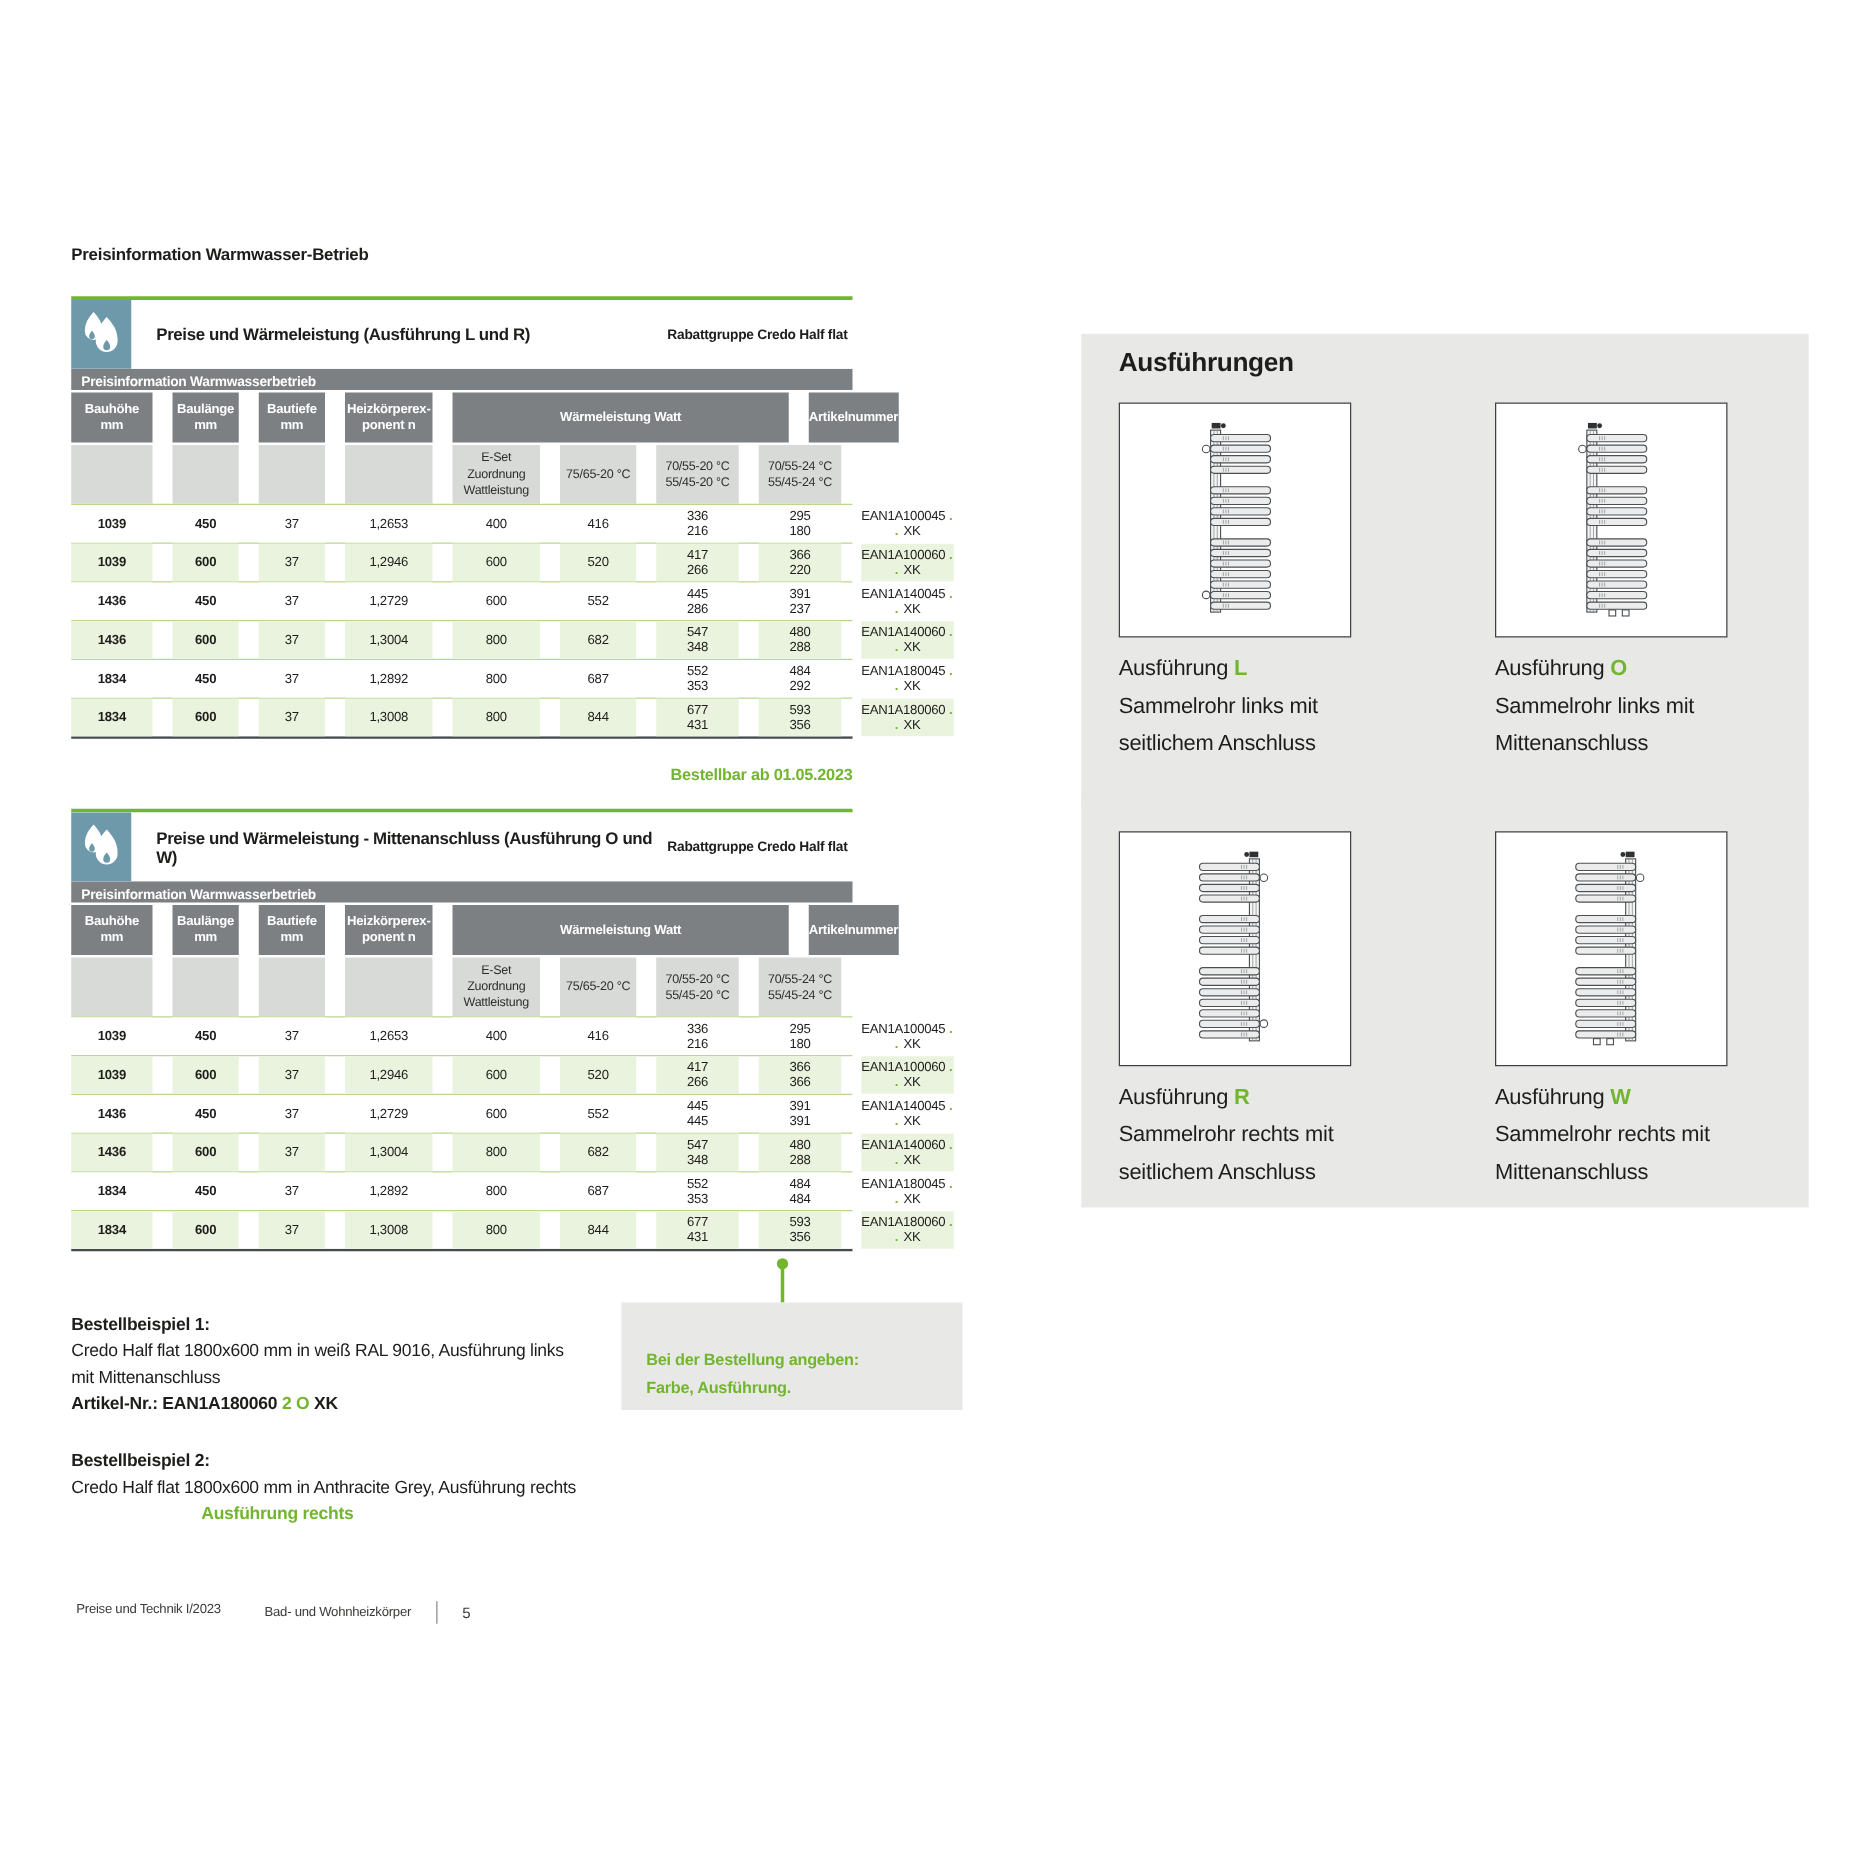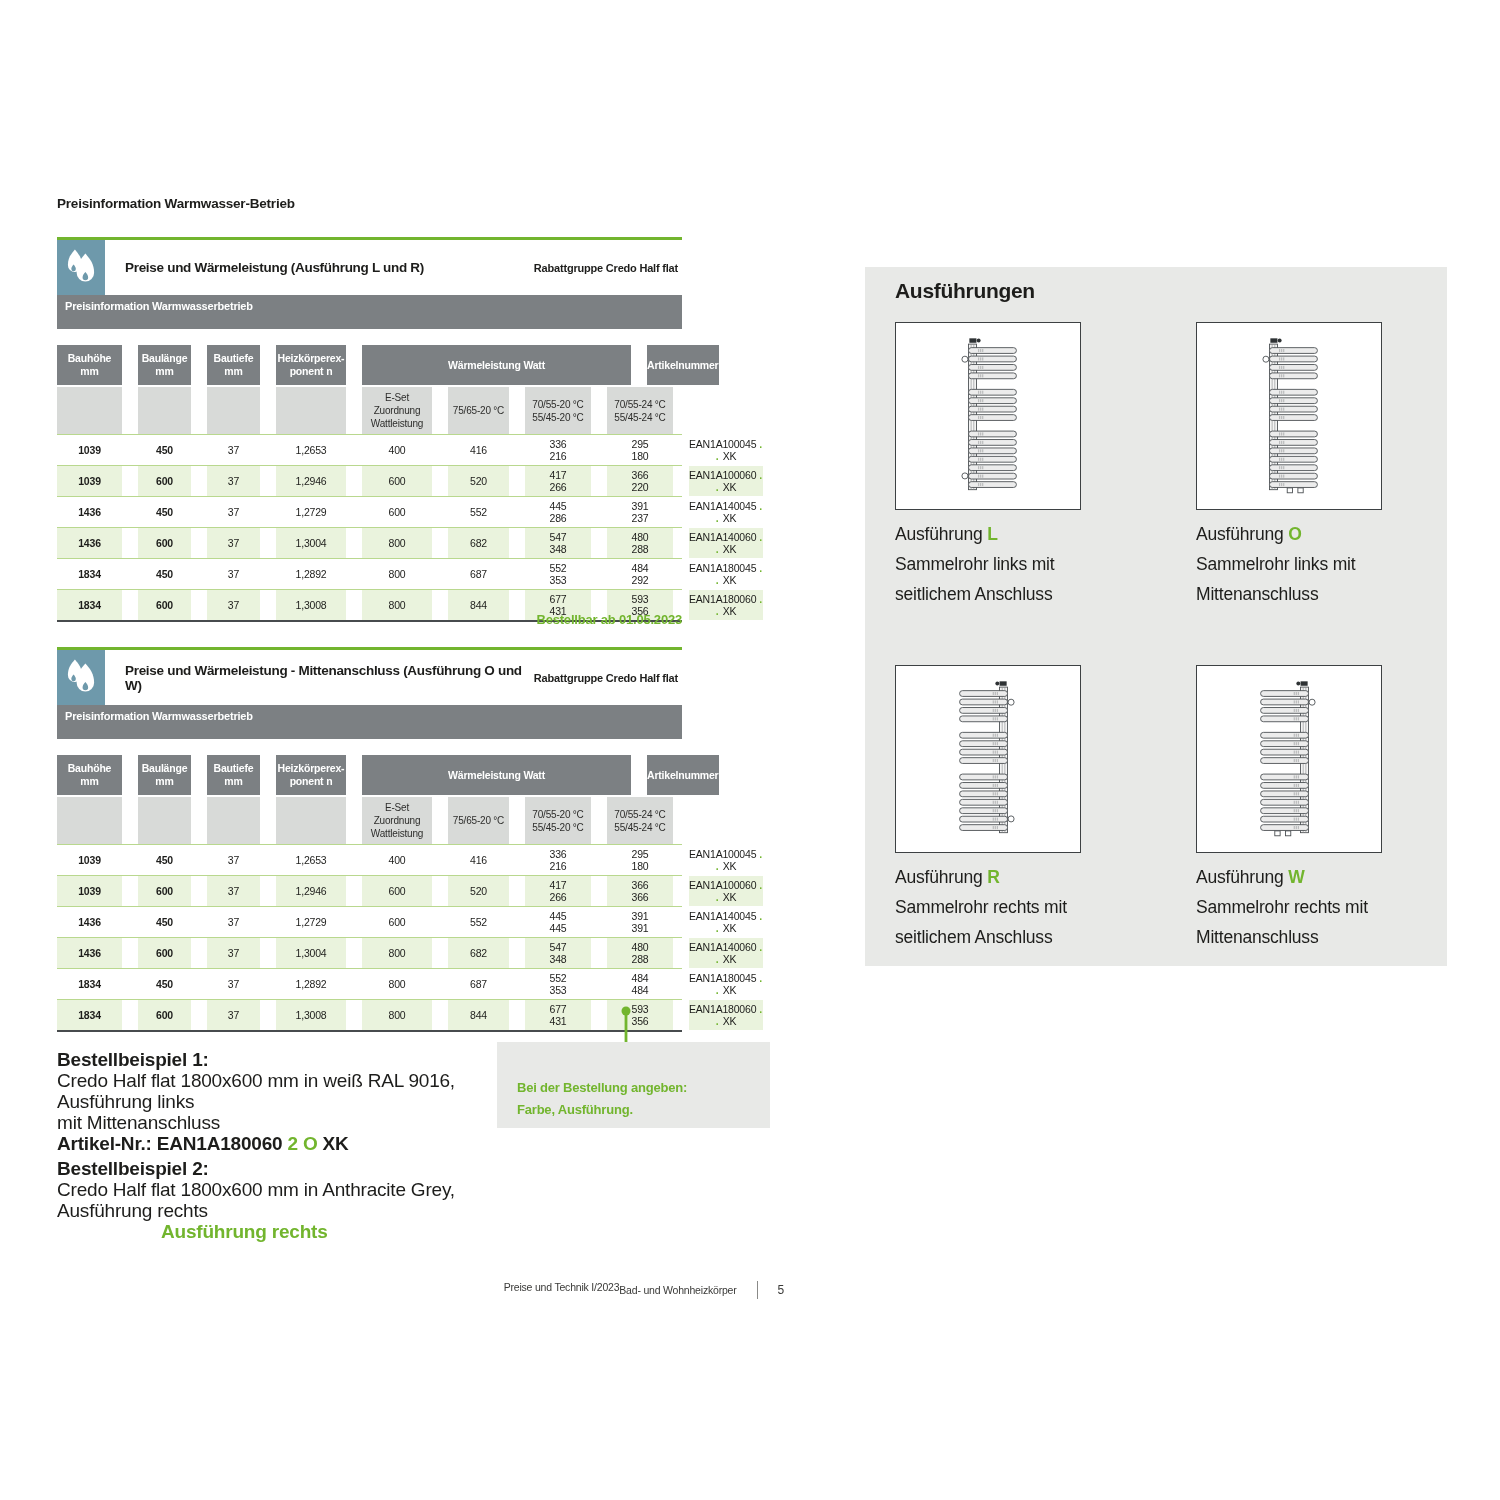--- a/index.html
+++ b/index.html
@@ -13,22 +13,22 @@
   .page-title{position:absolute;left:57px;top:196px;font-size:13.5px;font-weight:bold;}
 
   
   .ptable{position:absolute;left:57px;width:625px;}
   .greenline{height:3px;background:var(--green);}
   .titlebar{position:relative;height:55px;background:#fff;display:flex;align-items:center;}
   .iconbox{width:48px;height:55px;background:var(--teal);flex:0 0 48px;margin-right:3px;
            display:flex;align-items:center;justify-content:center;}
   .ttitle{font-size:13.5px;font-weight:bold;padding-left:17px;letter-spacing:-0.3px;flex:1 1 auto;}
   .rebate{font-size:11px;font-weight:bold;padding-right:4px;white-space:nowrap;}
-  .innerbar{height:34px;line-height:22px;background:var(--hdr);color:#fff;font-size:11px;
-            font-weight:bold;padding-left:8px;margin-bottom:16px;box-sizing:border-box;}
+  .innerbar{height:17px;line-height:22px;background:var(--hdr);color:#fff;font-size:11px;
+            font-weight:bold;padding-left:8px;margin-bottom:2px;box-sizing:border-box;}
   .t-colhead,.t-subhead,.t-row{display:flex;gap:16px;background:#fff;}
   .t-colhead{height:40px;margin-bottom:2px;}
   .t-subhead{height:47px;}
   .hc{background:var(--hdr);color:#fff;font-size:10.5px;font-weight:bold;text-align:center;
       display:flex;flex-direction:column;justify-content:center;white-space:pre-line;line-height:13px;}
   .sc{background:var(--sub);color:#2e2e2c;font-size:10px;text-align:center;
       display:flex;flex-direction:column;justify-content:center;white-space:pre-line;line-height:13px;}
   .t-row{height:31px;border-top:1px solid var(--sep);box-sizing:border-box;}
   .t-body{border-bottom:2px solid var(--darkline);}
   .dc{font-size:10.5px;text-align:center;display:flex;flex-direction:column;
@@ -41,28 +41,28 @@
   .c8{flex:1 1 auto}.cw{flex:0 0 269px}
 
   .order-note{position:absolute;left:57px;top:612px;width:625px;text-align:right;
               color:var(--green);font-size:13px;font-weight:bold;}
 
   .arrow{position:absolute;left:619px;top:1006px;}
   .callout{position:absolute;left:497px;top:1042px;width:273px;height:86px;background:var(--panel);
            box-sizing:border-box;padding:35px 0 0 20px;color:var(--green);font-size:13px;
            font-weight:bold;line-height:22px;}
 
-  .example{position:absolute;left:57px;width:460px;font-size:19px;line-height:21px;}
+  .example{position:absolute;left:57px;width:460px;font-size:14px;line-height:21px;}
   .ex-heading{font-weight:bold;}
   .ex-artikel{font-weight:bold;}
   .green{color:var(--green);}
   .ex-green2{font-weight:bold;color:var(--green);margin-left:104px;}
 
-  .footer{position:absolute;left:49px;top:1281px;width:735px;display:flex;
-          justify-content:flex-end;font-size:10.5px;color:#3a3a38;}
+  .footer{position:absolute;left:61px;top:1281px;width:735px;display:flex;
+          justify-content:flex-start;font-size:10.5px;color:#3a3a38;gap:35px;}
   .fright{display:flex;align-items:center;}
   .fdiv{display:inline-block;width:1px;height:18px;background:#8a8a88;margin:0 20px;}
   .fpage{font-size:12px;}
 
   
   .panel{position:absolute;left:865px;width:582px;background:var(--panel);}
   .pheading{position:absolute;left:30px;top:12px;font-size:21px;font-weight:bold;letter-spacing:-0.3px;}
   .vcard{position:absolute;width:250px;}
   .vbox{width:186px;height:188px;background:#fff;border:1.5px solid #3d4143;box-sizing:border-box;
         display:flex;align-items:center;justify-content:center;}

